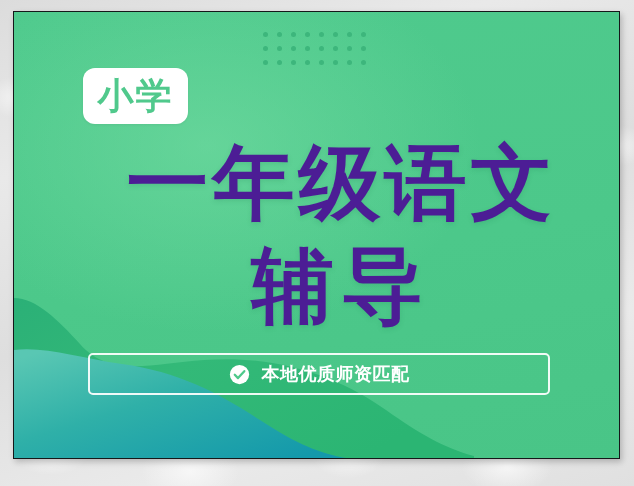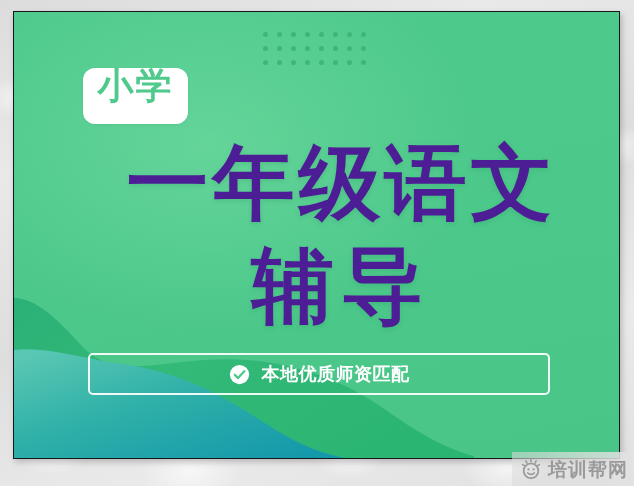--- a/index.html
+++ b/index.html
@@ -86,21 +86,21 @@
   
   .badge {
     position: absolute;
     left: 69px;
     top: 56px;
     width: 105px;
     height: 56px;
     background: #ffffff;
     border-radius: 12px;
     display: flex;
-    align-items: flex-start;
+    align-items: center;
     justify-content: center;
     z-index: 5;
     box-shadow: 0 1px 3px rgba(0,0,0,0.06);
   }
   .badge-text {
     color: #50c98c;
     font-size: 36px;
     font-weight: 700;
     letter-spacing: 2px;
     line-height: 1;
@@ -266,30 +266,14 @@
           <path d="M6.6 12.3 L10.3 16.1 L17.5 8.2" fill="none" stroke="#4ec98b" stroke-width="2.6" stroke-linecap="round" stroke-linejoin="round"></path>
         </svg>
         <span class="feature-label">本地优质师资匹配</span>
       </div>
 
 
     </div>
 
   </div>
 
-  <div class="watermark">
-    <svg class="watermark-logo" viewBox="0 0 24 24">
-      <g stroke="#9a9a9a" stroke-width="1.7" stroke-linecap="round">
-        <line x1="12" y1="1.5" x2="12" y2="4.2"></line>
-        <line x1="6.4" y1="3.2" x2="7.6" y2="5.6"></line>
-        <line x1="17.6" y1="3.2" x2="16.4" y2="5.6"></line>
-        <line x1="2.8" y1="7.2" x2="5.2" y2="8.6"></line>
-        <line x1="21.2" y1="7.2" x2="18.8" y2="8.6"></line>
-      </g>
-      <circle cx="12" cy="14" r="8" fill="none" stroke="#9a9a9a" stroke-width="1.9"></circle>
-      <circle cx="9.2" cy="12.3" r="1.25" fill="#9a9a9a"></circle>
-      <circle cx="14.8" cy="12.3" r="1.25" fill="#9a9a9a"></circle>
-      <path d="M8.4 16.2 C9.8 18.4 14.2 18.4 15.6 16.2" fill="none" stroke="#9a9a9a" stroke-width="1.7" stroke-linecap="round"></path>
-    </svg>
-    <span class="watermark-text">培训帮网</span>
-  </div>
 
 </div>
 
 </body></html>

